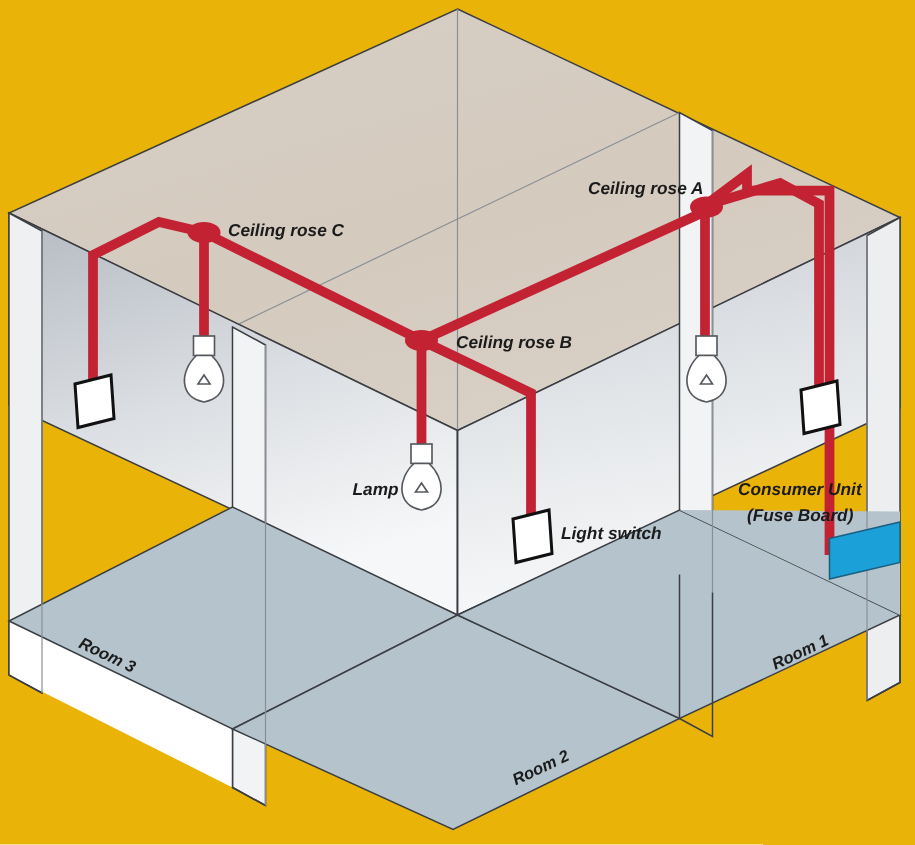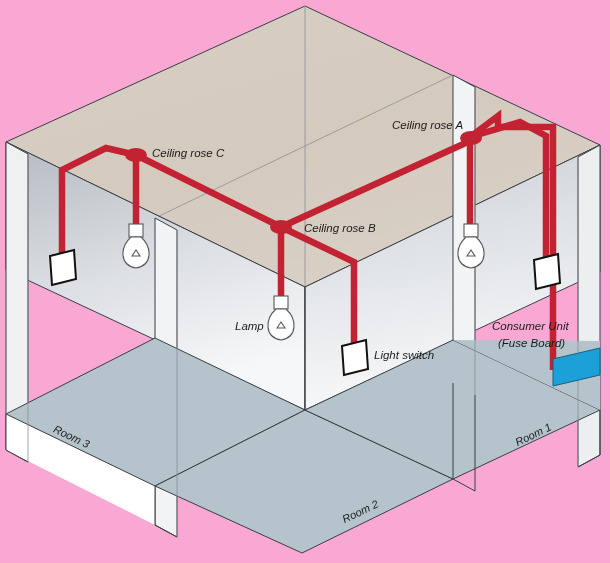--- a/index.html
+++ b/index.html
@@ -10,21 +10,22 @@
   body {
     width: 610px;
     height: 563px;
     overflow: hidden;
     font-family: "Liberation Sans", sans-serif;
   }
   #stage {
     position: relative;
     width: 610px;
     height: 563px;
-    background: #f9a8d4;
+    background: #eab308;
+    font-weight: bold;
   }
   svg.diagram {
     display: block;
     width: 610px;
     height: 563px;
   }
   .lbl {
     font-family: "Liberation Sans", sans-serif;
     font-size: 11.5px;
     fill: #1b1b1b;

